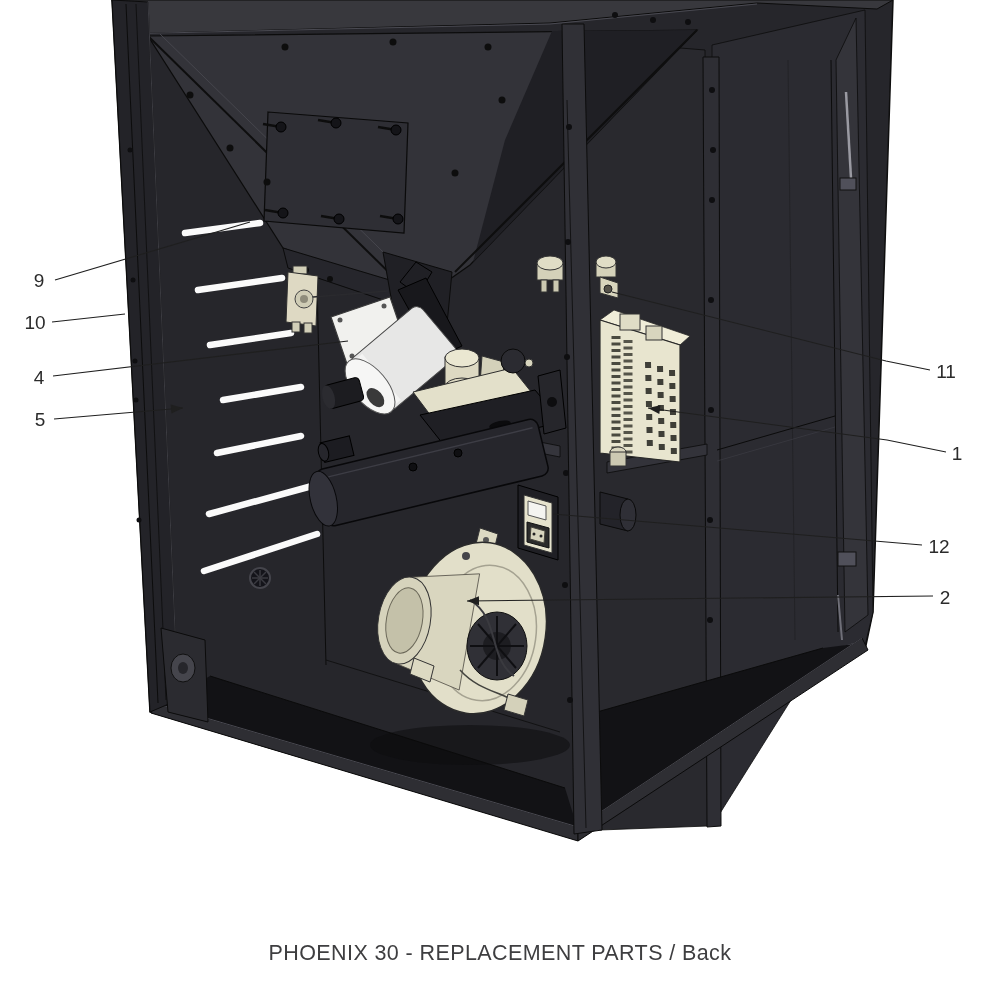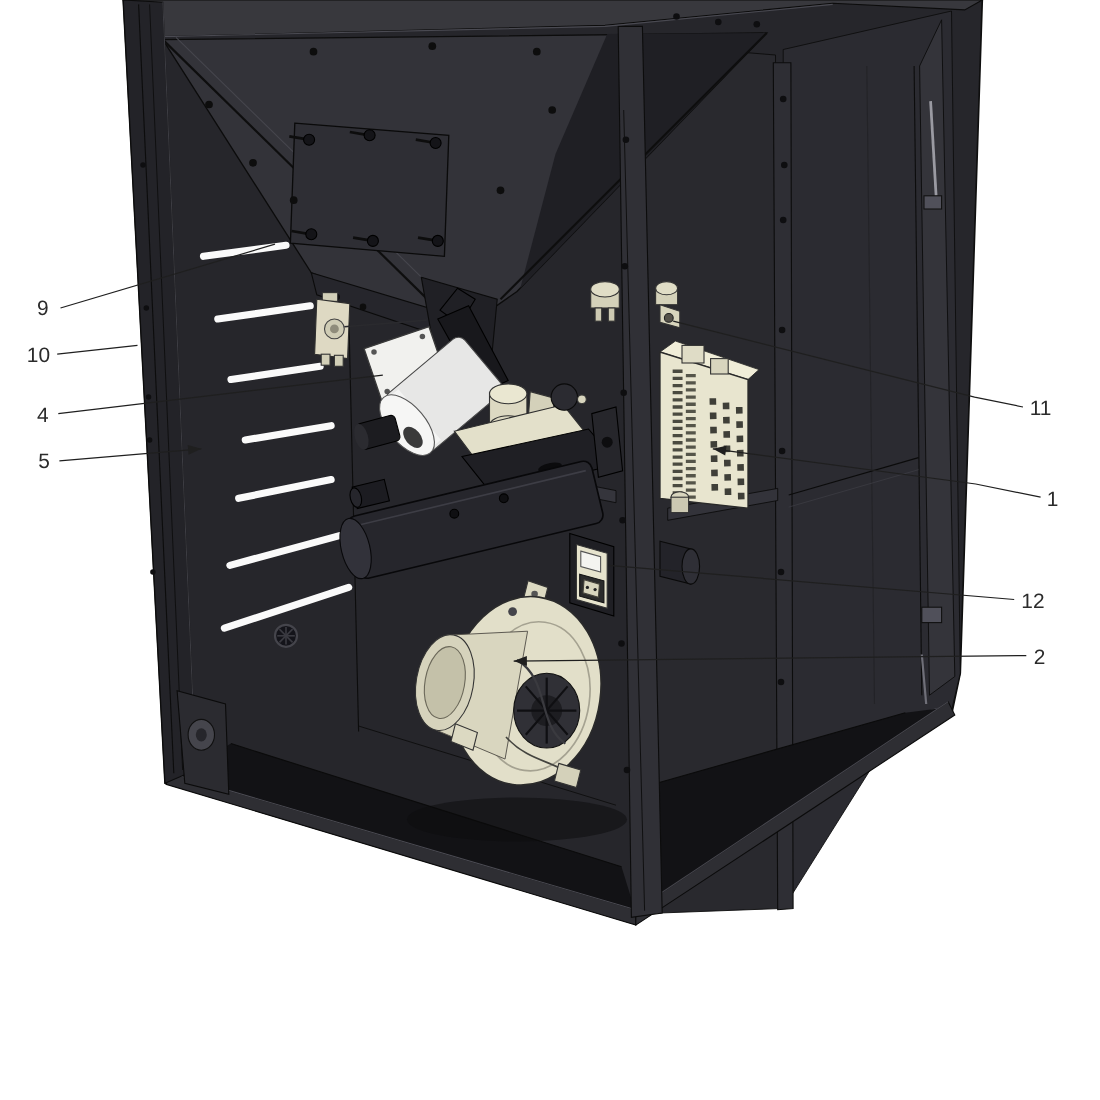--- a/index.html
+++ b/index.html
@@ -299,13 +299,14 @@
         <polygon points="648,408 660.4910452059156,405.1322849402753 659.2966823177006,414.05268276163144" fill="#1f1f1f"></polygon>
         <text x="957" y="453" text-anchor="middle" dy="0.35em" class="lbl-text" fill="#2b2b2b">1</text>
         <polyline points="922,545 553,514" fill="none" stroke="#1f1f1f" stroke-width="1.1"></polyline>
         <text x="939" y="546" text-anchor="middle" dy="0.35em" class="lbl-text" fill="#2b2b2b">12</text>
         <polyline points="933,596 467,601" fill="none" stroke="#1f1f1f" stroke-width="1.1"></polyline>
         <polygon points="467,601 478.95102882922384,596.37151105402 479.0475897947172,605.3709930379978" fill="#1f1f1f"></polygon>
         <text x="945" y="597" text-anchor="middle" dy="0.35em" class="lbl-text" fill="#2b2b2b">2</text>
       </g>
 </svg>
 
+<div class="caption">PHOENIX 30 - REPLACEMENT PARTS / Back</div>
 </div>
 
 </body></html>

